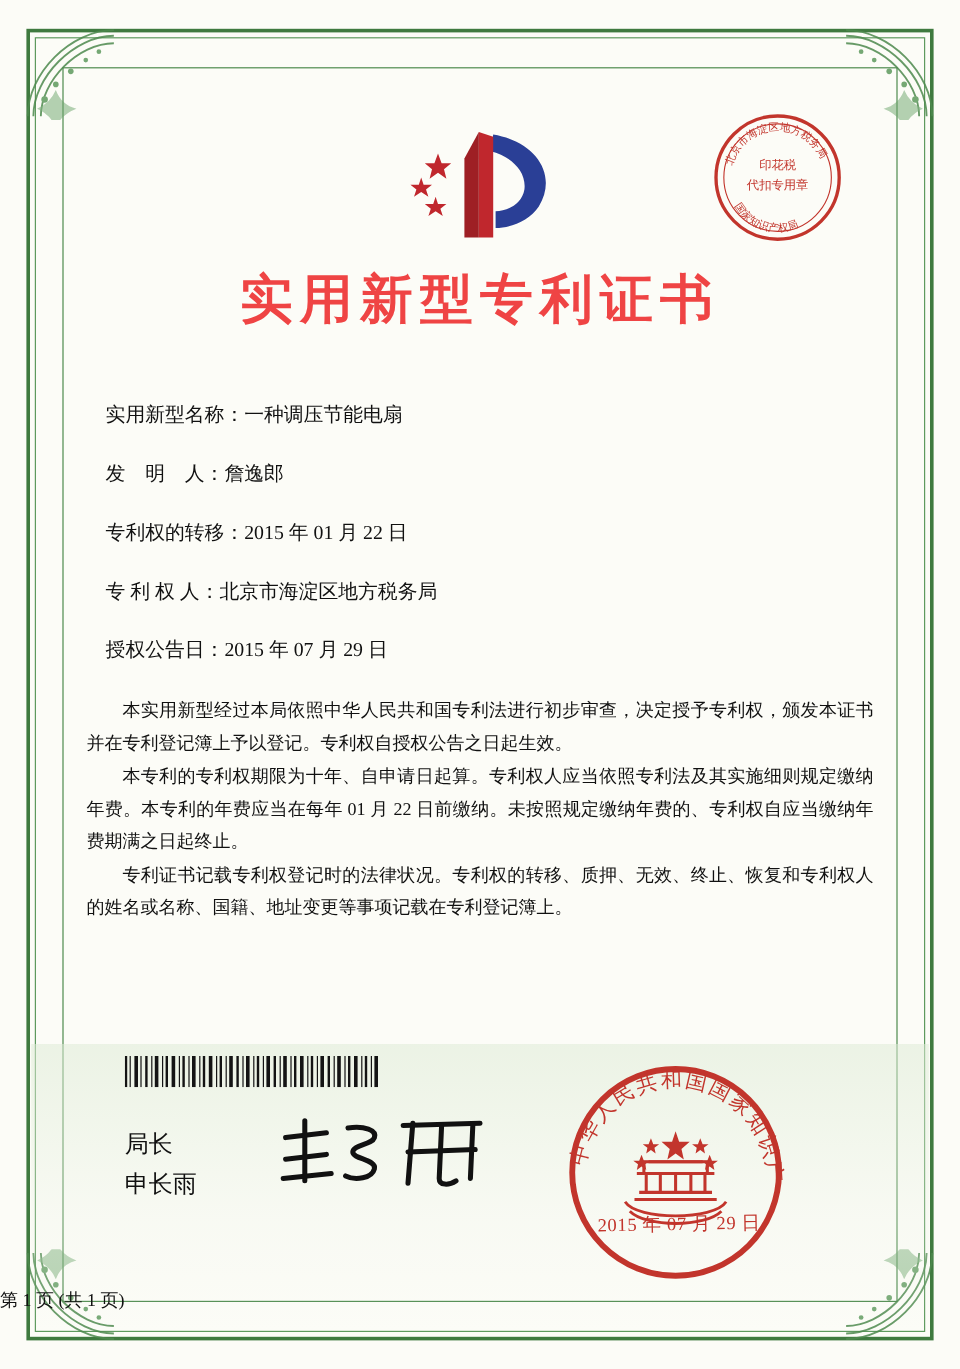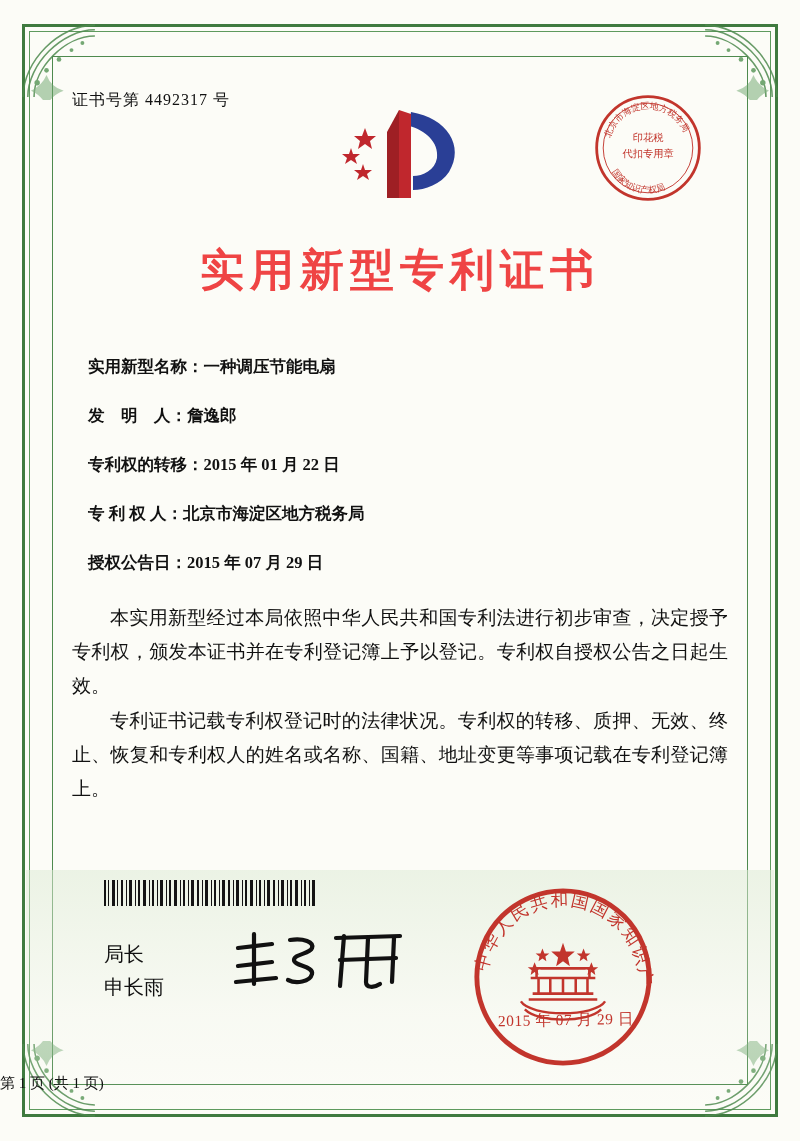--- a/index.html
+++ b/index.html
@@ -84,34 +84,33 @@
     font-weight: bold;
     letter-spacing: 6px;
     margin-top: 130px;
     font-family: "DejaVu Serif", "Liberation Serif", serif;
     color: #ef4444;
   }
 
   .fields {
     margin-top: 56px;
     padding-left: 16px;
-    font-weight: bold;
   }
   .field-row {
     font-size: 16.5px;
     margin-bottom: 27px;
     color: #111;
     white-space: nowrap;
   }
   .field-label { letter-spacing: 0px; }
   .field-value { }
 
   .paragraphs {
     margin-top: 20px;
-    font-size: 19px;
+    font-size: 15px;
     line-height: 1.78;
     color: #111;
     text-align: justify;
   }
   .paragraphs p {
     margin: 0 0 2px 0;
     text-indent: 2em;
   }
 
   
@@ -296,21 +295,20 @@
       <text x="60" y="52" font-size="11" fill="#c2352c" text-anchor="middle" font-family="'DejaVu Serif',serif">印花税</text>
       <text x="60" y="70" font-size="11" fill="#c2352c" text-anchor="middle" font-family="'DejaVu Serif',serif">代扣专用章</text>
       <path id="arcBot" d="M 16 64 A 44 44 0 0 0 104 64" fill="none"></path>
       <text font-size="9.5" fill="#c2352c" font-family="'DejaVu Serif',serif">
         <textPath href="#arcBot" startOffset="16%">国家知识产权局</textPath>
       </text>
     </svg>
   </div>
 
   <div class="content">
-    <div class="cert-number">证书号第 4492317 号</div>
 
     <div class="main-title">实用新型专利证书</div>
 
     <div class="fields">
       <div class="field-row">
         <span class="field-label">实用新型名称：</span><span class="field-value">一种调压节能电扇</span>
       </div>
       <div class="field-row">
         <span class="field-label">发　明　人：</span><span class="field-value">詹逸郎</span>
       </div>
@@ -320,20 +318,21 @@
       <div class="field-row">
         <span class="field-label">专 利 权 人：</span><span class="field-value">北京市海淀区地方税务局</span>
       </div>
       <div class="field-row">
         <span class="field-label">授权公告日：</span><span class="field-value">2015 年 07 月 29 日</span>
       </div>
     </div>
 
     <div class="paragraphs">
       <p>本实用新型经过本局依照中华人民共和国专利法进行初步审查，决定授予专利权，颁发本证书并在专利登记簿上予以登记。专利权自授权公告之日起生效。</p>
+      <p>本专利的专利权期限为十年、自申请日起算。专利权人应当依照专利法及其实施细则规定缴纳年费。本专利的年费应当在每年 01 月 22 日前缴纳。未按照规定缴纳年费的、专利权自应当缴纳年费期满之日起终止。</p>
       <p>专利证书记载专利权登记时的法律状况。专利权的转移、质押、无效、终止、恢复和专利权人的姓名或名称、国籍、地址变更等事项记载在专利登记簿上。</p>
     </div>
   </div>
 
   <div class="barcode">
     <svg viewBox="0 0 212 26" preserveAspectRatio="none">
       <g fill="#141414">
         <rect x="0" y="0" width="2" height="26"></rect>
           <rect x="4" y="0" width="1" height="26"></rect>
         <rect x="8" y="0" width="3" height="26"></rect>

